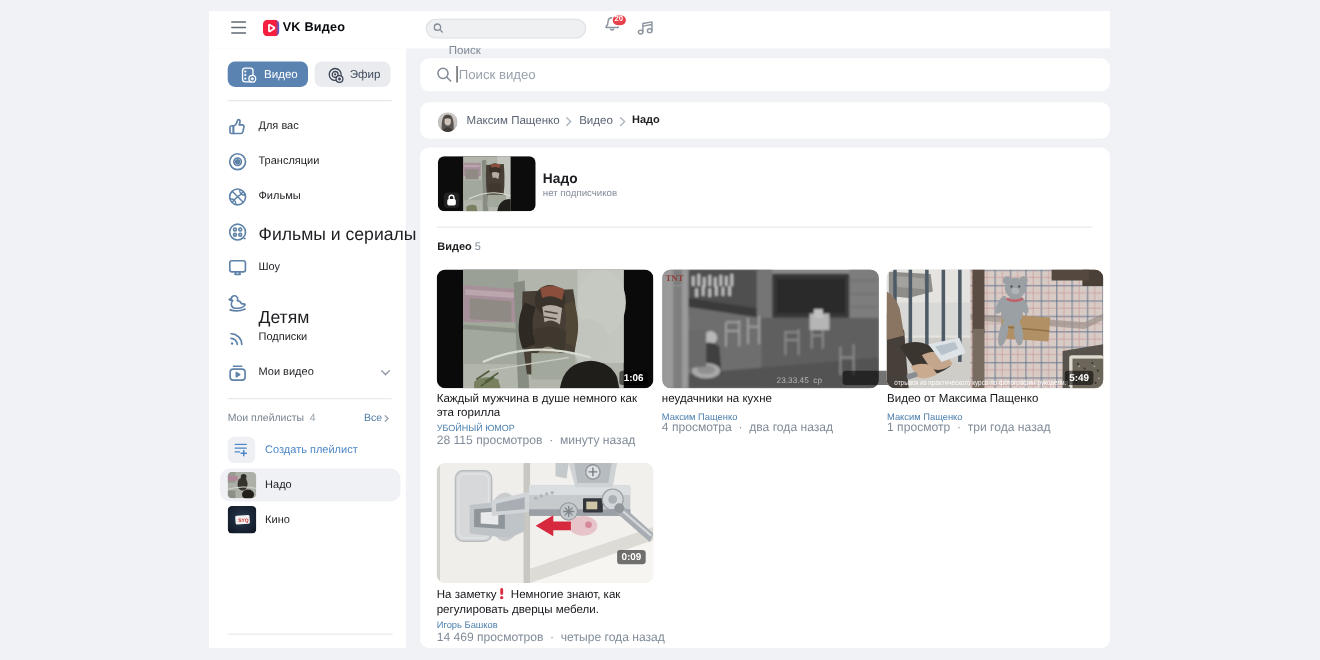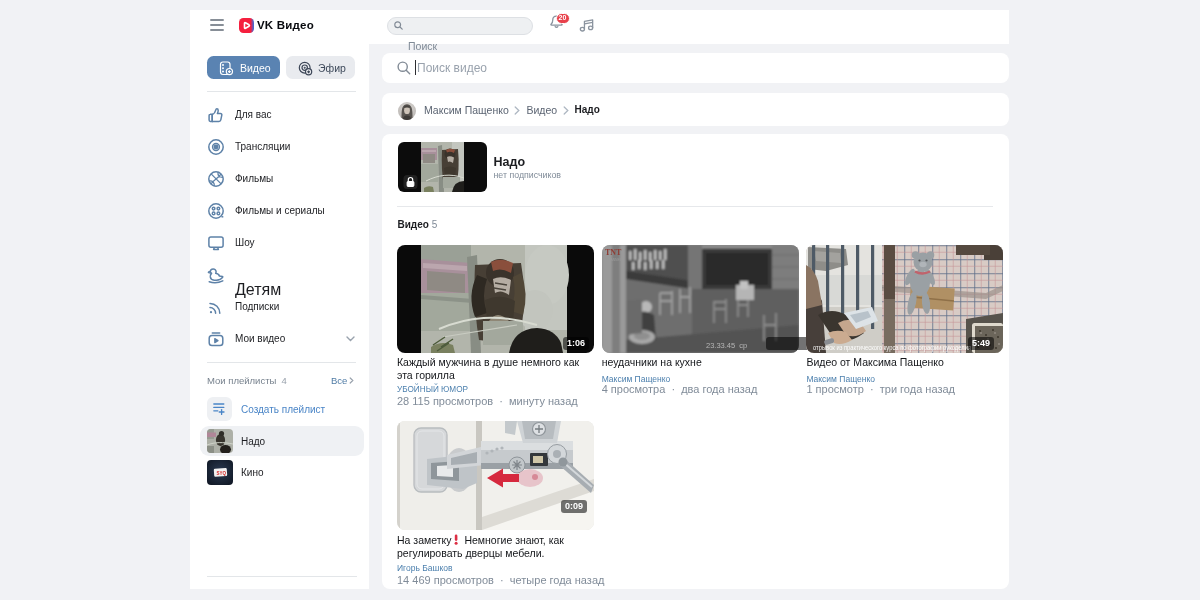--- a/index.html
+++ b/index.html
@@ -115,21 +115,21 @@
 <svg class="abs" style="left:206px;top:201px;" width="20" height="20" viewBox="0 0 20 20">
   <g fill="none" stroke="#5e82a8" stroke-width="1.5">
     <circle cx="10" cy="10" r="7.2"></circle>
     <circle cx="7.6" cy="7.6" r="1.3"></circle>
       <circle cx="12.4" cy="7.6" r="1.3"></circle>
       <circle cx="7.6" cy="12.4" r="1.3"></circle>
       <circle cx="12.4" cy="12.4" r="1.3"></circle>
     <path d="M15.5 15.8 H17.3"></path>
   </g>
 </svg>
-<div class="abs" style="left:235px;top:205px;font-size:10px;color:#1c1d21;">Фильмы и сериалы</div>
+<div class="abs" style="left:235px;top:205px;font-size:16px;color:#1c1d21;">Фильмы и сериалы</div>
 
 <svg class="abs" style="left:206px;top:233px;" width="20" height="20" viewBox="0 0 20 20">
   <g fill="none" stroke="#5e82a8" stroke-width="1.5">
     <rect x="2.9" y="4" width="14.2" height="10.2" rx="2"></rect>
     <path d="M8.4 14.2 L7.6 16.4 H12.4 L11.6 14.2" stroke-linejoin="round"></path>
   </g>
 </svg>
 <div class="abs" style="left:235px;top:237px;font-size:10px;color:#1c1d21;">Шоу</div>
 
 <svg class="abs" style="left:206px;top:265px;" width="20" height="20" viewBox="0 0 20 20">

